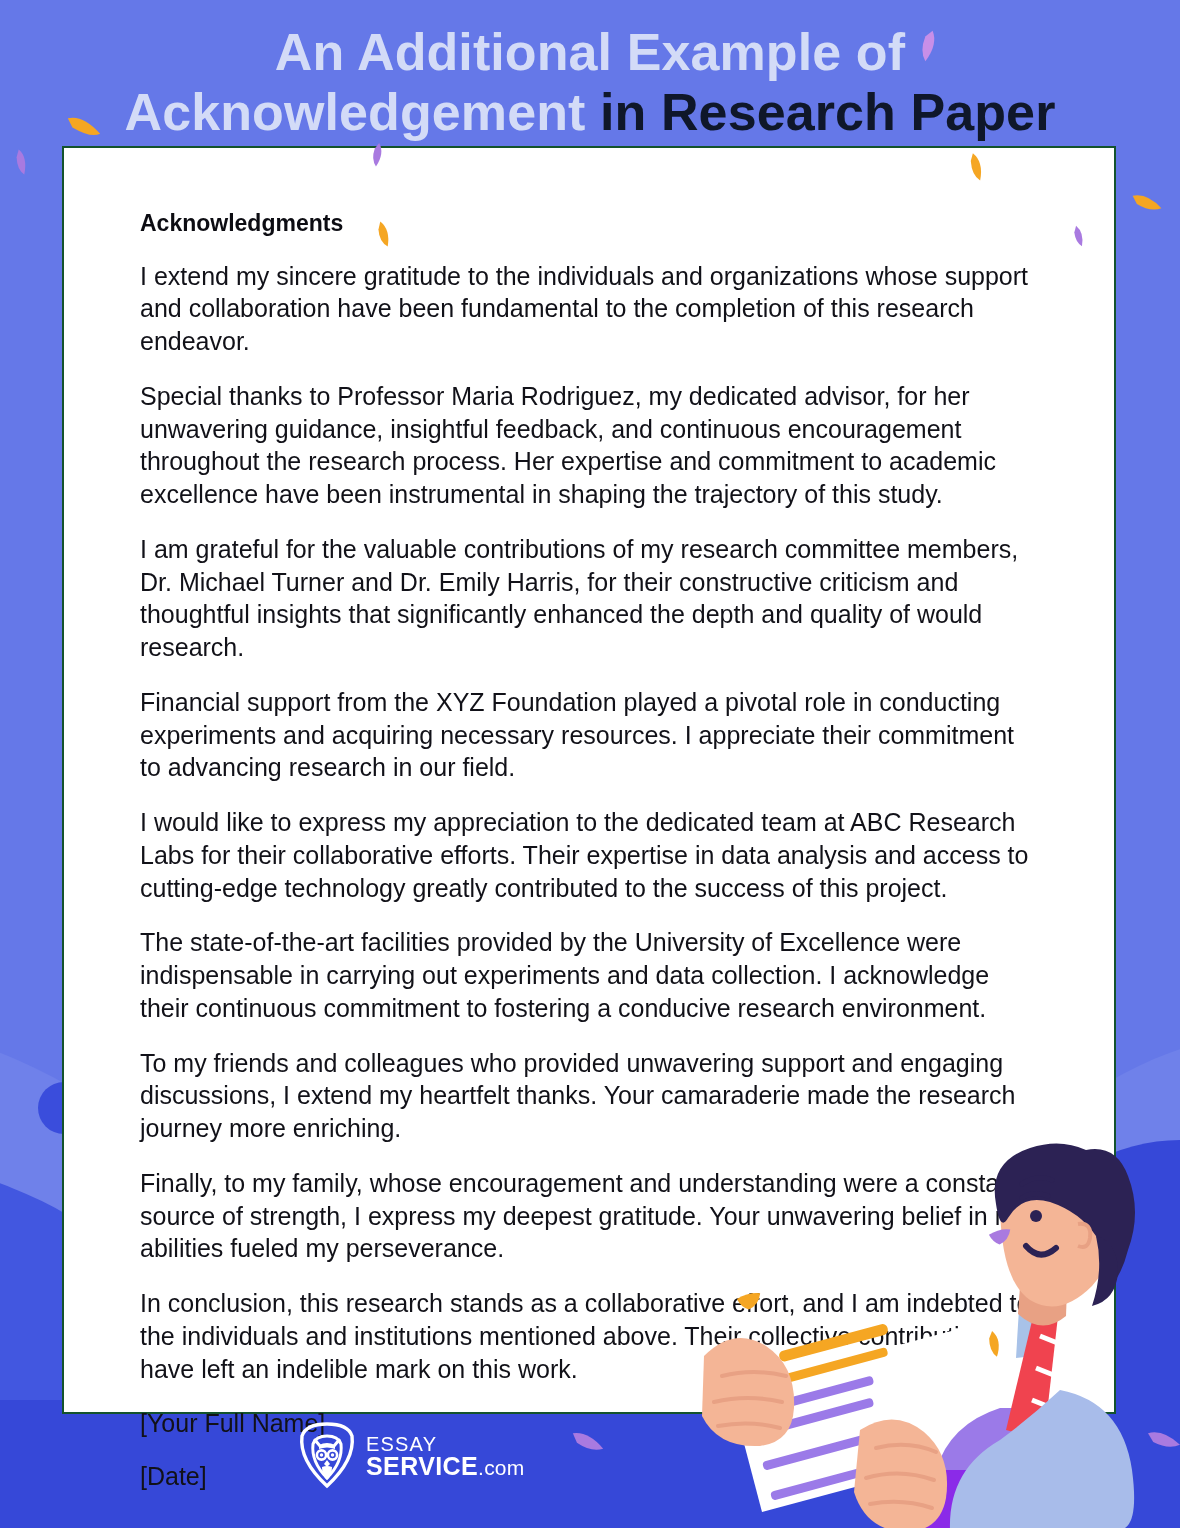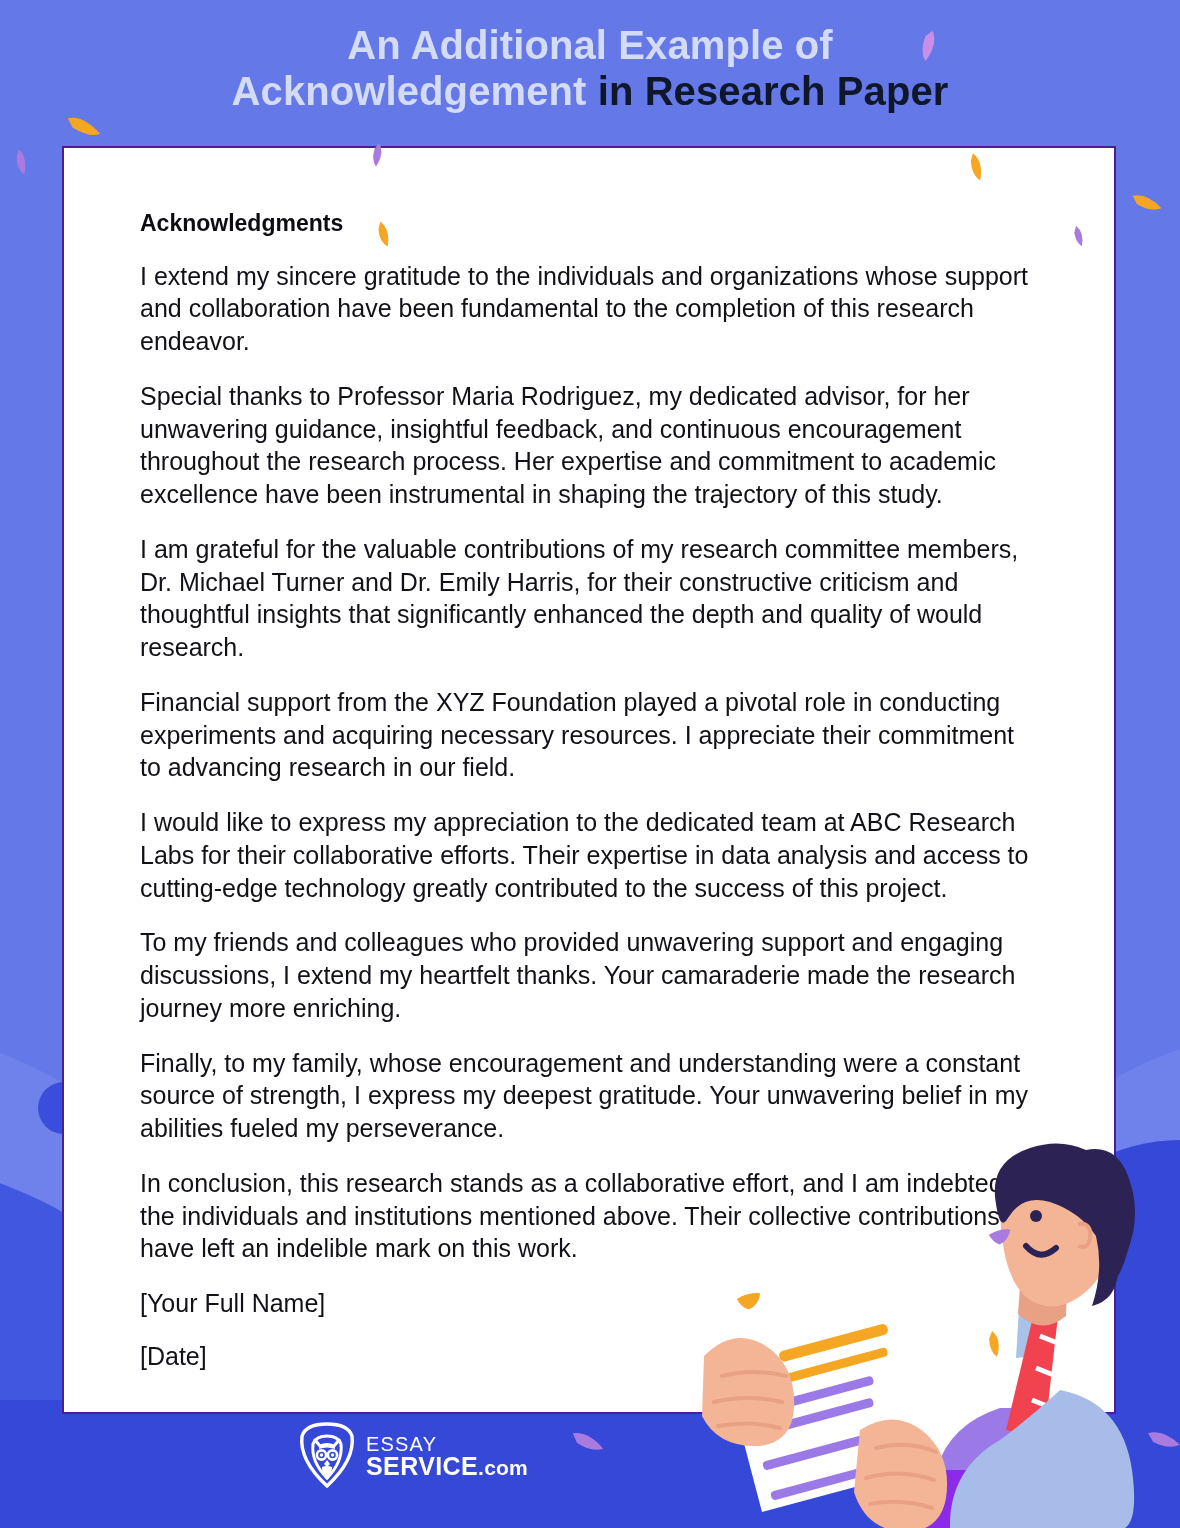--- a/index.html
+++ b/index.html
@@ -82,21 +82,21 @@
   }
 
   
   .header {
     position: absolute;
     left: 0;
     top: 22px;
     width: 1180px;
     text-align: center;
     line-height: 1.16;
-    font-size: 40px;
+    font-size: 52px;
     font-weight: bold;
     letter-spacing: 0.1px;
   }
   .title-soft { color: #d3dbf7; }
   .title-strong { color: #0f172a; }
 
   
   .confetti {
     position: absolute;
     pointer-events: none;
@@ -104,21 +104,21 @@
   .confetti svg { display: block; }
 
   
   .doc {
     position: absolute;
     left: 62px;
     top: 146px;
     width: 1054px;
     height: 1268px;
     background: #ffffff;
-    border: 2px solid #4c1d95;
+    border: 2px solid #14532d;
     box-sizing: border-box;
     overflow: visible;
   }
   .doc-inner {
     position: absolute;
     left: 76px;
     top: 62px;
     width: 898px;
   }
   .doc-heading {
@@ -169,21 +169,21 @@
     font-size: 20px;
     letter-spacing: 1.2px;
     font-weight: 400;
   }
   .logo-service {
     font-size: 25px;
     letter-spacing: 0.4px;
     font-weight: bold;
   }
   .logo-service .dotcom {
-    font-weight: 700;
+    font-weight: 400;
     font-size: 21px;
     letter-spacing: 0.2px;
   }
 </style>
 </head>
 <body>
 
 <div class="poster">
 
   <div class="bg-layer">
@@ -207,20 +207,21 @@
 
   <div class="doc">
     <div class="doc-inner">
       <h2 class="doc-heading">Acknowledgments</h2>
 
       <p class="doc-p">I extend my sincere gratitude to the individuals and organizations whose support and collaboration have been fundamental to the completion of this research endeavor.</p>
       <p class="doc-p">Special thanks to Professor Maria Rodriguez, my dedicated advisor, for her unwavering guidance, insightful feedback, and continuous encouragement throughout the research process. Her expertise and commitment to academic excellence have been instrumental in shaping the trajectory of this study.</p>
       <p class="doc-p">I am grateful for the valuable contributions of my research committee members, Dr. Michael Turner and Dr. Emily Harris, for their constructive criticism and thoughtful insights that significantly enhanced the depth and quality of would research.</p>
       <p class="doc-p">Financial support from the XYZ Foundation played a pivotal role in conducting experiments and acquiring necessary resources. I appreciate their commitment to advancing research in our field.</p>
       <p class="doc-p">I would like to express my appreciation to the dedicated team at ABC Research Labs for their collaborative efforts. Their expertise in data analysis and access to cutting-edge technology greatly contributed to the success of this project.</p>
+      <p class="doc-p">The state-of-the-art facilities provided by the University of Excellence were indispensable in carrying out experiments and data collection. I acknowledge their continuous commitment to fostering a conducive research environment.</p>
       <p class="doc-p">To my friends and colleagues who provided unwavering support and engaging discussions, I extend my heartfelt thanks. Your camaraderie made the research journey more enriching.</p>
       <p class="doc-p">Finally, to my family, whose encouragement and understanding were a constant source of strength, I express my deepest gratitude. Your unwavering belief in my abilities fueled my perseverance.</p>
       <p class="doc-p">In conclusion, this research stands as a collaborative effort, and I am indebted to the individuals and institutions mentioned above. Their collective contributions have left an indelible mark on this work.</p>
 
       <p class="doc-p sig">[Your Full Name]</p>
       <p class="doc-p sig">[Date]</p>
     </div>
   </div>
 
   <div class="illus">

